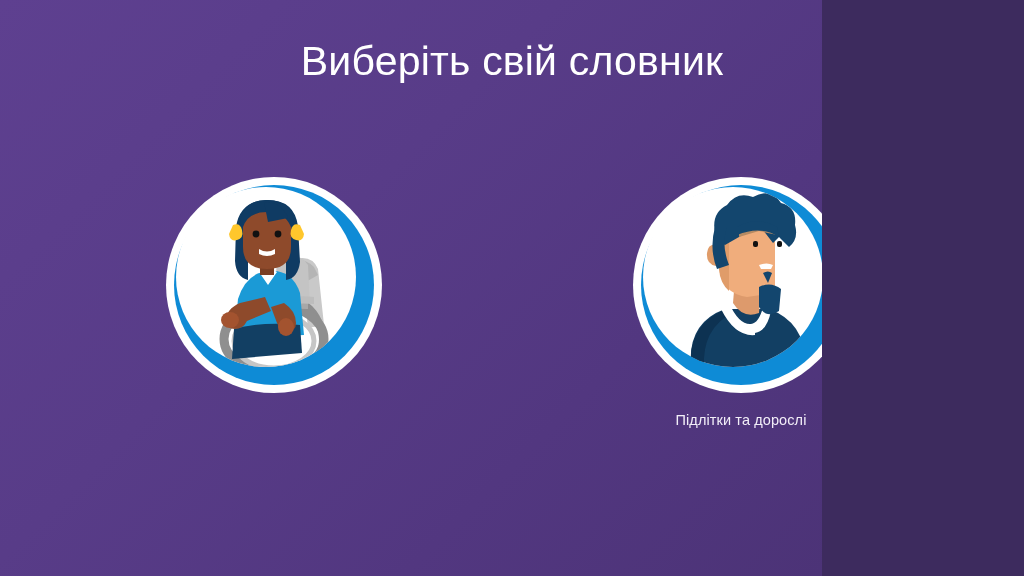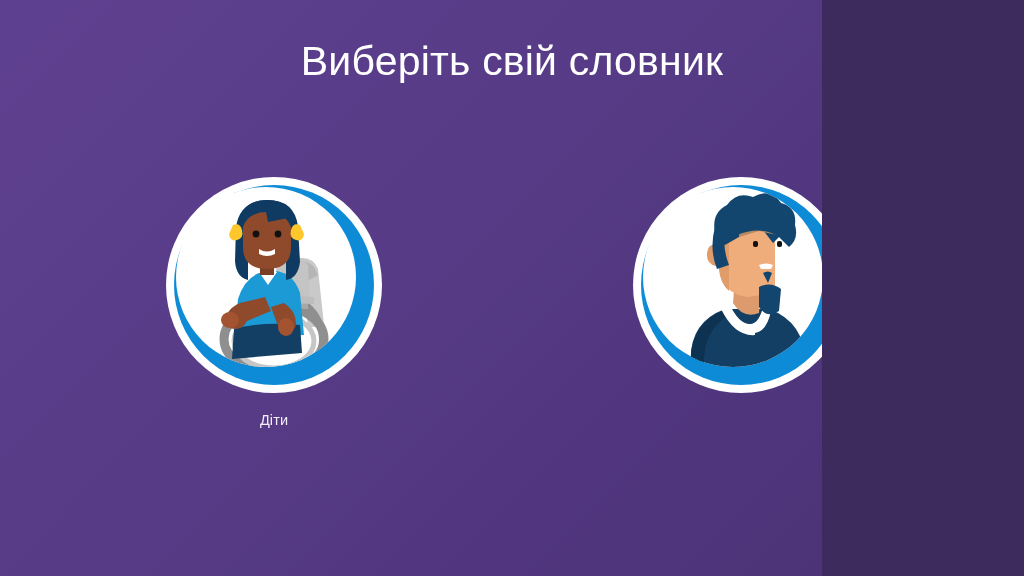--- a/index.html
+++ b/index.html
@@ -138,21 +138,20 @@
           <path d="M57 38 q7 -3 9 5 q2 8 -5 10 q-7 2 -8 -6 z" fill="#ffc72c"></path>
           <path d="M124 38 q-7 -3 -9 5 q-2 8 5 10 q7 2 8 -6 z" fill="#ffc72c"></path>
 
           <circle cx="80" cy="47" r="3.4" fill="#111111"></circle>
           <circle cx="102" cy="47" r="3.4" fill="#111111"></circle>
 
           <path d="M83 62 q8 5 16 0 l0 5 q-8 4 -16 0 z" fill="#ffffff"></path>
         </svg>
       </div>
     </div>
-    <div class="option-label">Діти</div>
   </div>
 
   <div class="option right">
     <div class="avatar-outer">
       <div class="avatar-ring"></div>
       <div class="avatar-inner">
         <svg viewBox="0 0 180 180">
 
           <path d="M48 180 q-4 -44 34 -58 l44 0 q38 14 36 58 z" fill="#123f63"></path>
 
@@ -180,15 +179,16 @@
           <rect x="134" y="54" width="5" height="6" rx="2" fill="#111111"></rect>
 
           <path d="M116 78 q8 -3 14 0 l-2 4 -10 0 z" fill="#ffffff"></path>
 
           <path d="M120 86 q5 -3 9 0 l-4 10 z" fill="#13466e"></path>
 
           <path d="M116 100 q12 -6 22 2 l-2 22 q-12 8 -20 -4 z" fill="#13466e"></path>
         </svg>
       </div>
     </div>
+    <div class="option-label">Підлітки та дорослі</div>
   </div>
 
 </div>
 
 </body></html>

